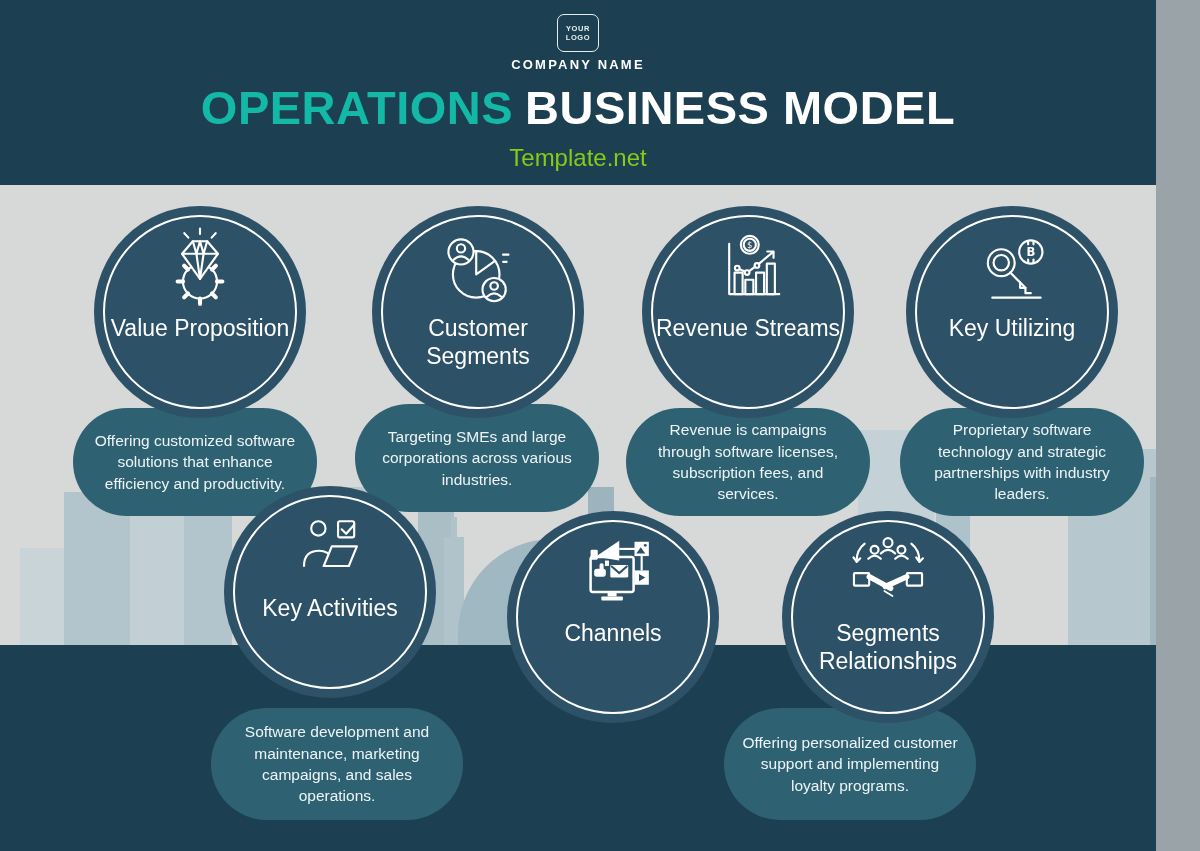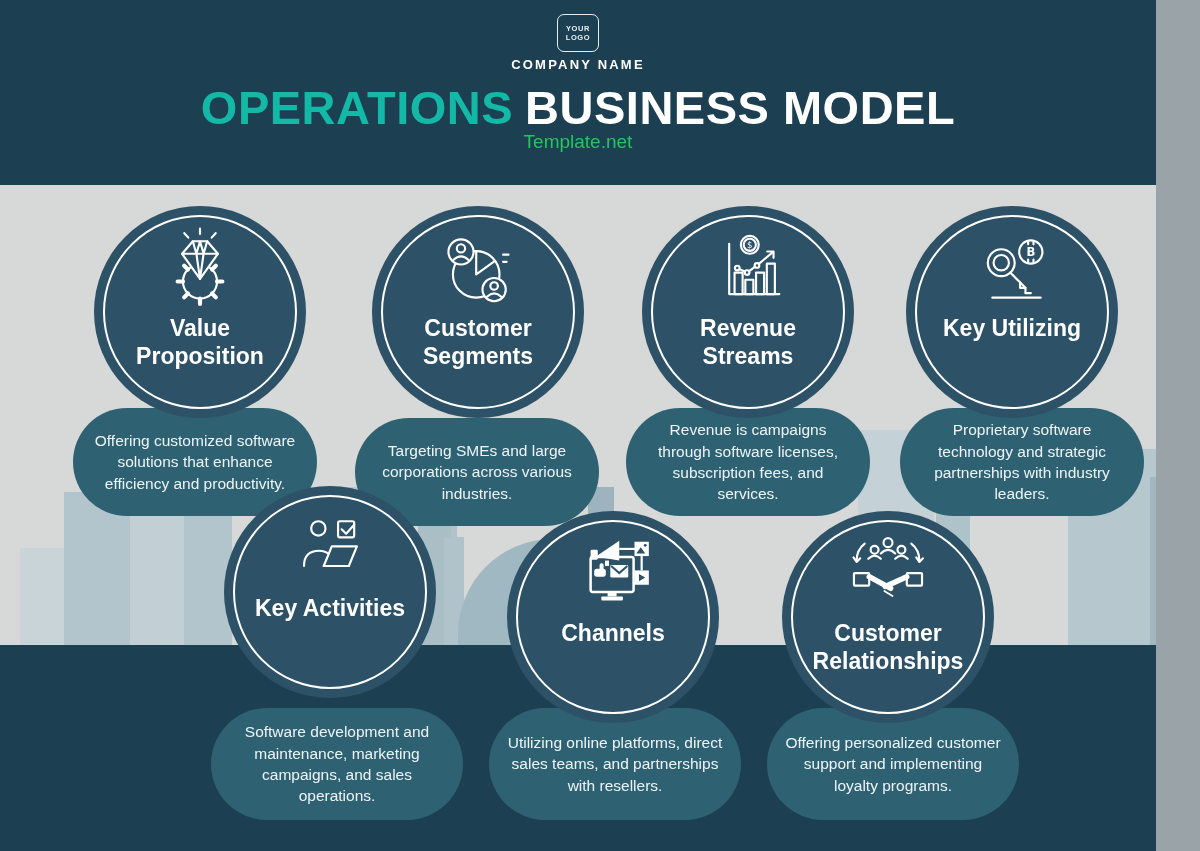--- a/index.html
+++ b/index.html
@@ -7,33 +7,33 @@
     font-family:"Liberation Sans","DejaVu Sans",sans-serif;background:#d7d8d8;}
   
   .header{position:absolute;top:0;left:0;width:100%;height:185px;background:#1c4051;
     text-align:center;color:#fff;z-index:4;}
   .logo-box{width:40px;height:36px;border:1.5px solid rgba(255,255,255,.9);border-radius:7px;
     margin:14px auto 5px;display:flex;flex-direction:column;align-items:center;justify-content:center;
     font-size:7.5px;font-weight:bold;letter-spacing:.6px;line-height:1.2;color:#e9eff1;}
   .company{font-size:13px;font-weight:bold;letter-spacing:2.2px;}
   .title{margin-top:12px;font-size:47px;font-weight:bold;letter-spacing:.5px;line-height:1;}
   .title .accent{color:#14b8a6;margin-right:12px;}
-  .subtitle{font-size:19px;color:#22c55e;}
+  .subtitle{margin-top:13px;font-size:24px;color:#84cc16;}
   
   .stage{position:absolute;top:185px;left:0;width:1200px;height:460px;background:#d7d8d8;z-index:0;}
   .bld{position:absolute;bottom:0;}
   
   .footer{position:absolute;top:645px;left:0;width:100%;height:206px;background:#1c4051;z-index:1;}
   
   .circle{position:absolute;width:212px;height:212px;border-radius:50%;background:#2d5166;z-index:3;
     display:flex;flex-direction:column;align-items:center;}
   .circle::before{content:"";position:absolute;inset:9px;border:2px solid #fff;border-radius:50%;}
   .icon{height:88px;margin-top:19px;display:flex;align-items:center;justify-content:center;}
   .circle-label{margin-top:1px;width:190px;text-align:center;color:#fff;
-    font-size:23px;font-weight:bold;line-height:1.22;}
+    font-size:23px;font-weight:normal;line-height:1.22;}
   
   .pill{position:absolute;background:#2e6273;border-radius:56px;z-index:2;
     display:flex;align-items:center;justify-content:center;text-align:center;
     color:#eef4f6;font-size:15.5px;line-height:1.38;padding:0 17px;box-sizing:border-box;}
   .pill.top{width:244px;height:108px;}
   .pill.bot{width:252px;height:112px;}
 </style>
 </head>
 <body>
 
@@ -66,36 +66,33 @@
     <div class="company">COMPANY NAME</div>
     <div class="title">
       <span class="accent">OPERATIONS</span><span>BUSINESS MODEL</span>
     </div>
     <div class="subtitle">Template.net</div>
   </div>
 
   <div class="pill top" style="left:73px;top:408px">
     <span>Offering customized software solutions that enhance efficiency and productivity.</span>
     </div>
-  <div class="pill top" style="left:355px;top:418px">
+  <div class="pill top" style="left:355px;top:404px">
     <span>Targeting SMEs and large corporations across various industries.</span>
     </div>
   <div class="pill top" style="left:626px;top:408px">
     <span>Revenue is campaigns through software licenses, subscription fees, and services.</span>
     </div>
   <div class="pill top" style="left:900px;top:408px">
     <span>Proprietary software technology and strategic partnerships with industry leaders.</span>
     </div>
   <div class="pill bot" style="left:211px;top:708px">
     <span>Software development and maintenance, marketing campaigns, and sales operations.</span>
     </div>
-  <div class="pill bot" style="left:489px;top:708px">
-    <span>Utilizing online platforms, direct sales teams, and partnerships with resellers.</span>
-    </div>
-  <div class="pill bot" style="left:767px;top:708px">
+  <div class="pill bot" style="left:724px;top:708px">
     <span>Offering personalized customer support and implementing loyalty programs.</span>
     </div>
 
   <div class="circle" style="left:94px;top:206px">
     <span class="icon">
       <svg width="92" height="86" viewBox="0 0 96 96">
         <g stroke="#fff" stroke-width="2.4" fill="none" stroke-linecap="round" stroke-linejoin="round">
           <path d="M48 9V3M35 13l-4.5-5M61 13l4.5-5"></path>
           <g stroke-width="4.6">
             <path d="M48 43v-6M48 81v6M29 62h-6M67 62h6M34.6 48.6l-4.3-4.3M61.4 48.6l4.3-4.3M34.6 75.4l-4.3 4.3M61.4 75.4l4.3 4.3"></path>
@@ -225,16 +222,16 @@
           <path d="M74 14q9 7 9 19"></path>
             <path d="M79.5 29.5 83 34.5 87 30.5"></path>
           <rect x="10" y="47" width="17" height="14" rx="1"></rect>
           <rect x="69" y="47" width="17" height="14" rx="1"></rect>
           <path d="M27 51l24 13" stroke-width="6"></path>
           <path d="M69 51l-24 11" stroke-width="6"></path>
           <path d="M44 67l4 2.5M49 70l4 2.5" stroke-width="2"></path>
         </g>
       </svg>
     </span>
-    <div class="circle-label">Customer Relationships</div>
+    <div class="circle-label">Segments Relationships</div>
   </div>
 
 </div>
 
 </body></html>

